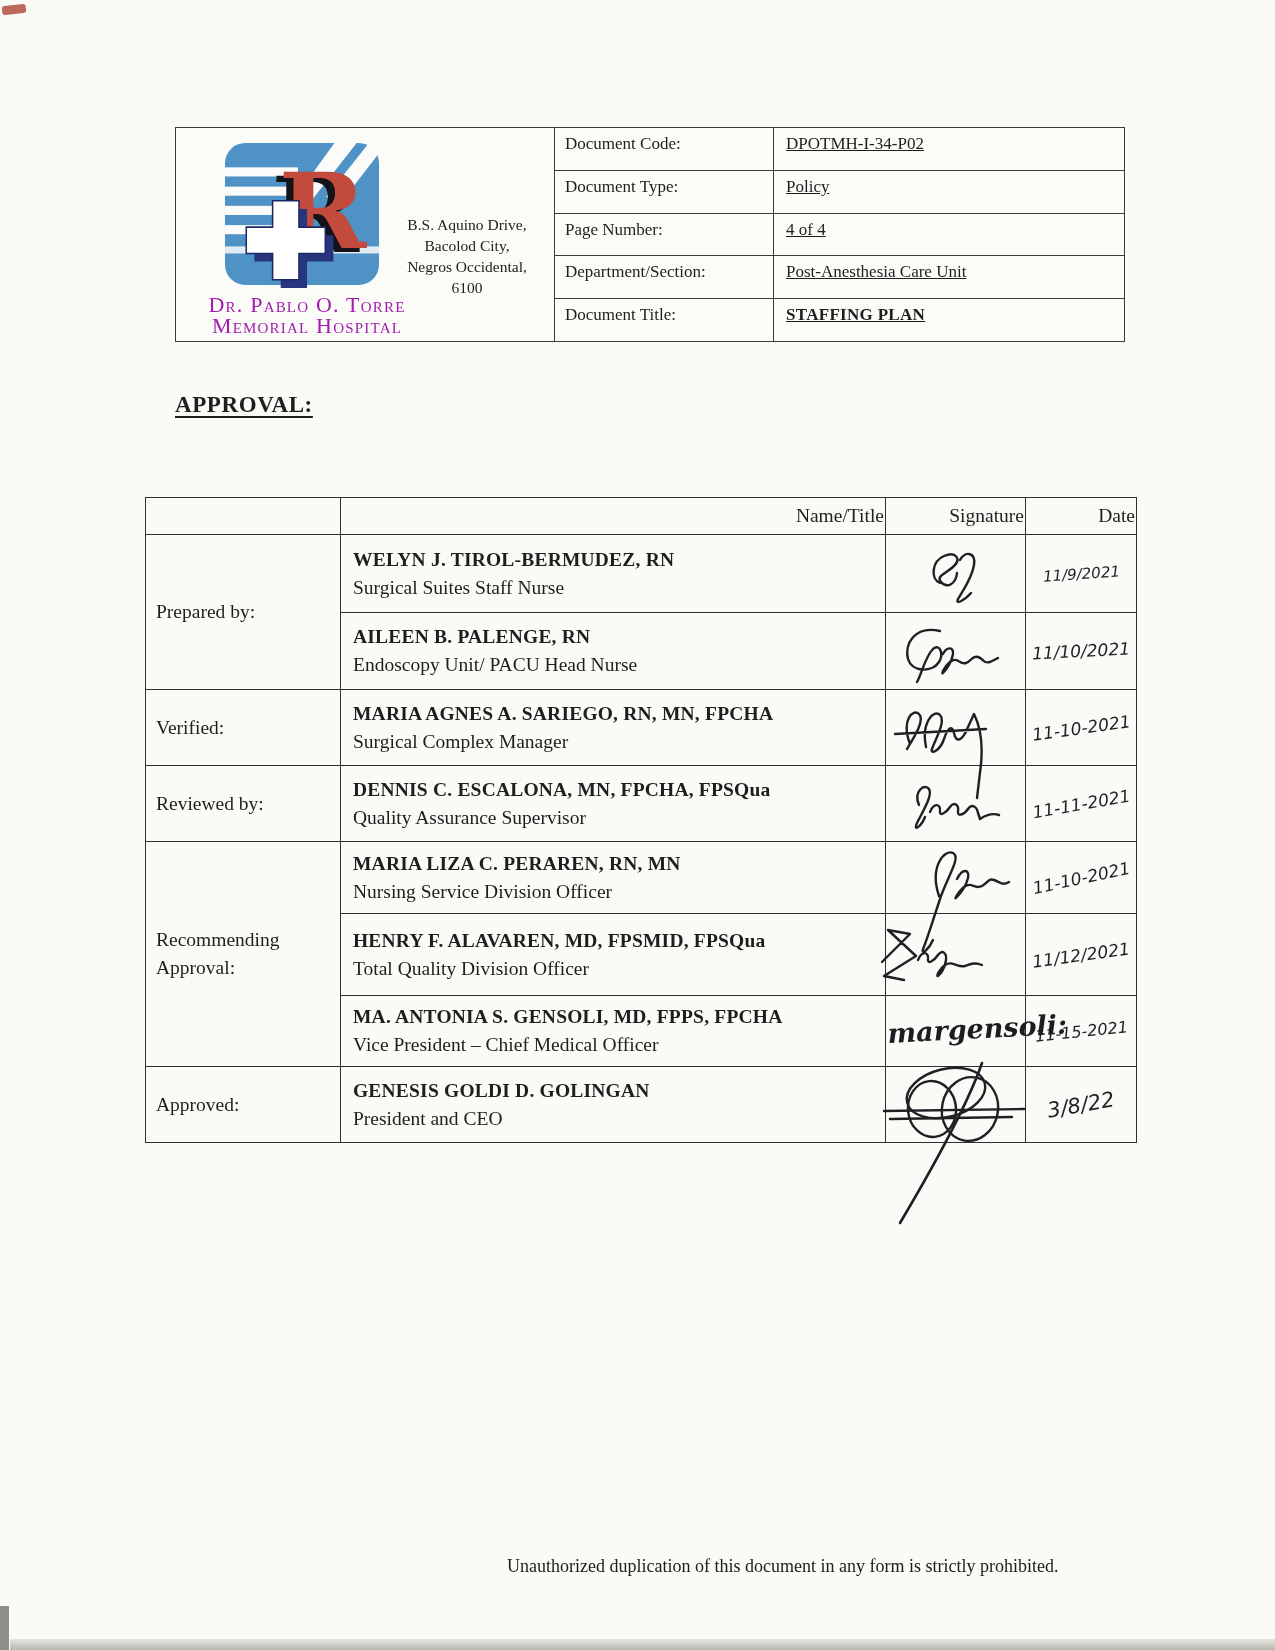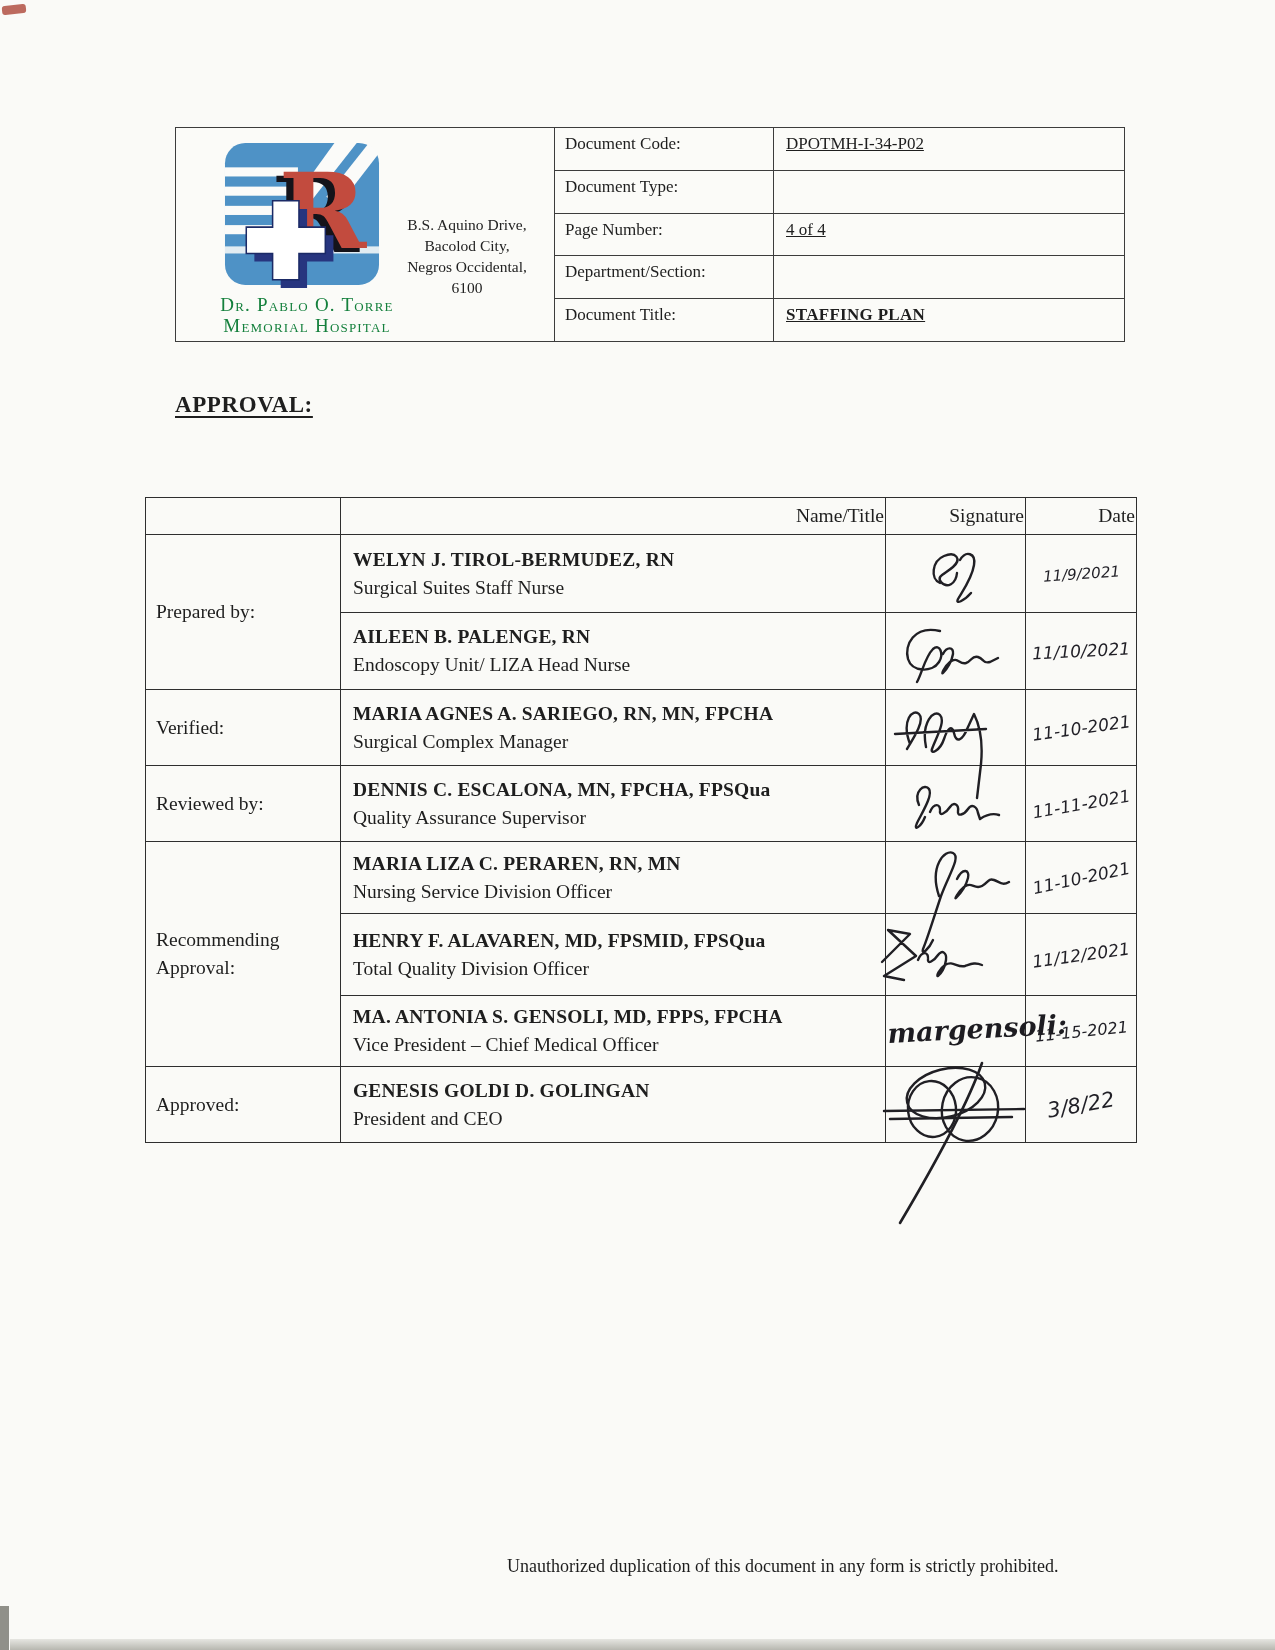--- a/index.html
+++ b/index.html
@@ -14,21 +14,21 @@
   .scan-bottom { position:absolute; left:10px; bottom:0; width:1265px; height:11px;
     background:linear-gradient(180deg,#e6e6e1,#b7b7b0); }
   .scan-left { position:absolute; left:0; bottom:0; width:9px; height:44px; background:#90908a; }
 
   
   .header-table { position:absolute; left:175px; top:127px; width:948px; height:213px;
     border:1.8px solid #3c3c3c; display:flex; background:#fbfbf8; }
   .logo-cell { position:relative; width:378px; border-right:1.6px solid #3c3c3c; flex:none; }
   .logo-svg { position:absolute; left:38px; top:13px; width:176px; height:152px; }
   .hosp-name { position:absolute; left:0; top:166px; width:262px; text-align:center;
-    font-variant:small-caps; font-size:19px; line-height:21px; letter-spacing:1.2px; color:#15803d; }
+    font-variant:small-caps; font-size:22px; line-height:21px; letter-spacing:1.2px; color:#a21caf; }
   .hosp-name span { display:block; }
   .address { position:absolute; left:212px; top:86px; width:158px; text-align:center;
     font-size:15.5px; line-height:21px; color:#222; }
   .fields { flex:1; display:flex; flex-direction:column; }
   .hrow { flex:1; display:flex; border-bottom:1.6px solid #3c3c3c; }
   .hrow:last-child { border-bottom:none; }
   .hlabel { width:200px; flex:none; border-right:1.6px solid #3c3c3c;
     padding:6px 8px 0 10px; font-size:17px; }
   .hvalue { flex:1; padding:6px 8px 0 12px; font-size:17px;text-decoration:underline; }
   .hvalue.bold { font-weight:bold; letter-spacing:.3px; }
@@ -92,27 +92,29 @@
           <div>6100</div>
         </div>
     </div>
     <div class="fields">
         <div class="hrow">
           <div class="hlabel">Document Code:</div>
           <div class="hvalue">DPOTMH-I-34-P02</div>
         </div>
         <div class="hrow">
           <div class="hlabel">Document Type:</div>
+          <div class="hvalue">Policy</div>
         </div>
         <div class="hrow">
           <div class="hlabel">Page Number:</div>
           <div class="hvalue">4 of 4</div>
         </div>
         <div class="hrow">
           <div class="hlabel">Department/Section:</div>
+          <div class="hvalue">Post-Anesthesia Care Unit</div>
         </div>
         <div class="hrow">
           <div class="hlabel">Document Title:</div>
           <div class="hvalue bold">STAFFING PLAN</div>
         </div>
       </div>
   </div>
 
   <h2 class="approval-heading">APPROVAL:</h2>
 
@@ -143,21 +145,21 @@
               <svg width="70" height="64" viewBox="0 0 70 64">
                 <path stroke="#201f24" stroke-width="2.4" fill="none" stroke-linecap="round" stroke-linejoin="round" d="M16 38 C6 34 8 16 20 11 C32 6 38 14 29 22 C21 29 12 31 17 37 C23 44 32 39 33 28 M36 15 C42 5 52 8 50 20 C48 33 40 44 34 54 C31 60 40 56 47 48"></path>
               </svg>
             </div>
           </td>
           <td class="datecell"><span class="hand" style="transform: rotate(-4deg); font-size: 15px;">11/9/2021</span></td>
         </tr>
         <tr style="height: 77px;">
           <td class="namecell">
             <div class="pname">AILEEN B. PALENGE, RN</div>
-            <div class="ptitle">Endoscopy Unit/ LIZA Head Nurse</div>
+            <div class="ptitle">Endoscopy Unit/ PACU Head Nurse</div>
           </td>
           <td class="sigcell">
             <div class="sigwrap" style="left: 12px; top: 8px;">
               <svg width="105" height="64" viewBox="0 0 105 64">
                 <path stroke="#201f24" stroke-width="2.4" fill="none" stroke-linecap="round" stroke-linejoin="round" d="M42 10 C16 4 6 24 10 38 C14 51 34 52 41 41 C46 33 42 22 35 28 C27 36 24 52 19 61 M45 33 C49 25 56 26 55 33 C54 40 49 48 45 52 C43 54 46 46 52 41 C60 35 61 44 68 42 C74 40 74 34 80 36 C86 38 85 43 92 41 L100 37"></path>
               </svg>
             </div>
           </td>
           <td class="datecell"><span class="hand" style="transform: rotate(-3deg); font-size: 17px;">11/10/2021</span></td>
         </tr>

